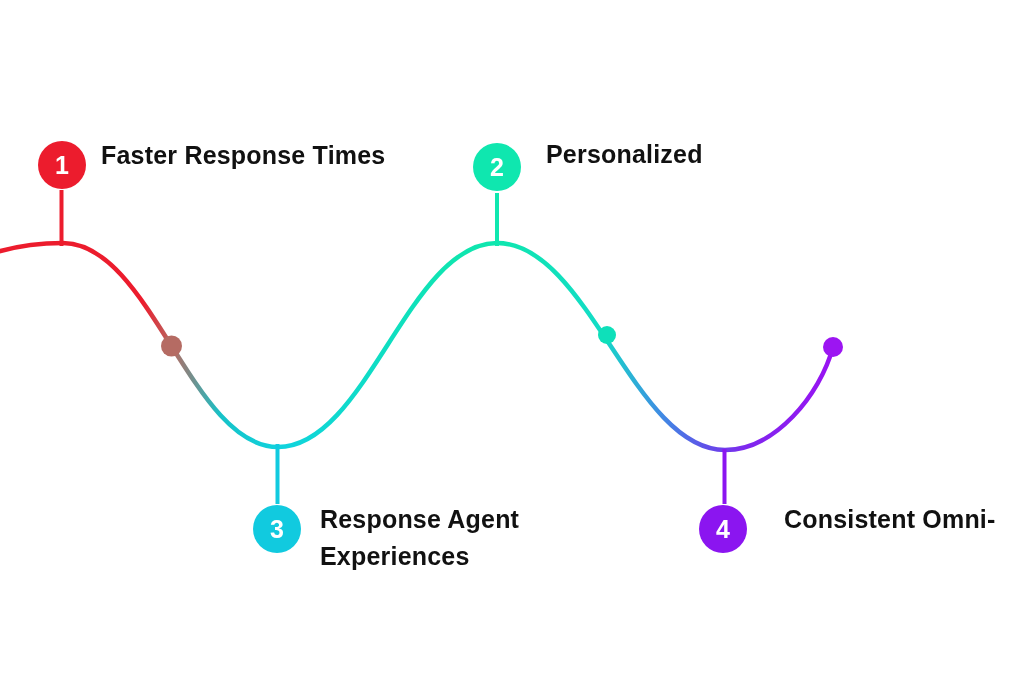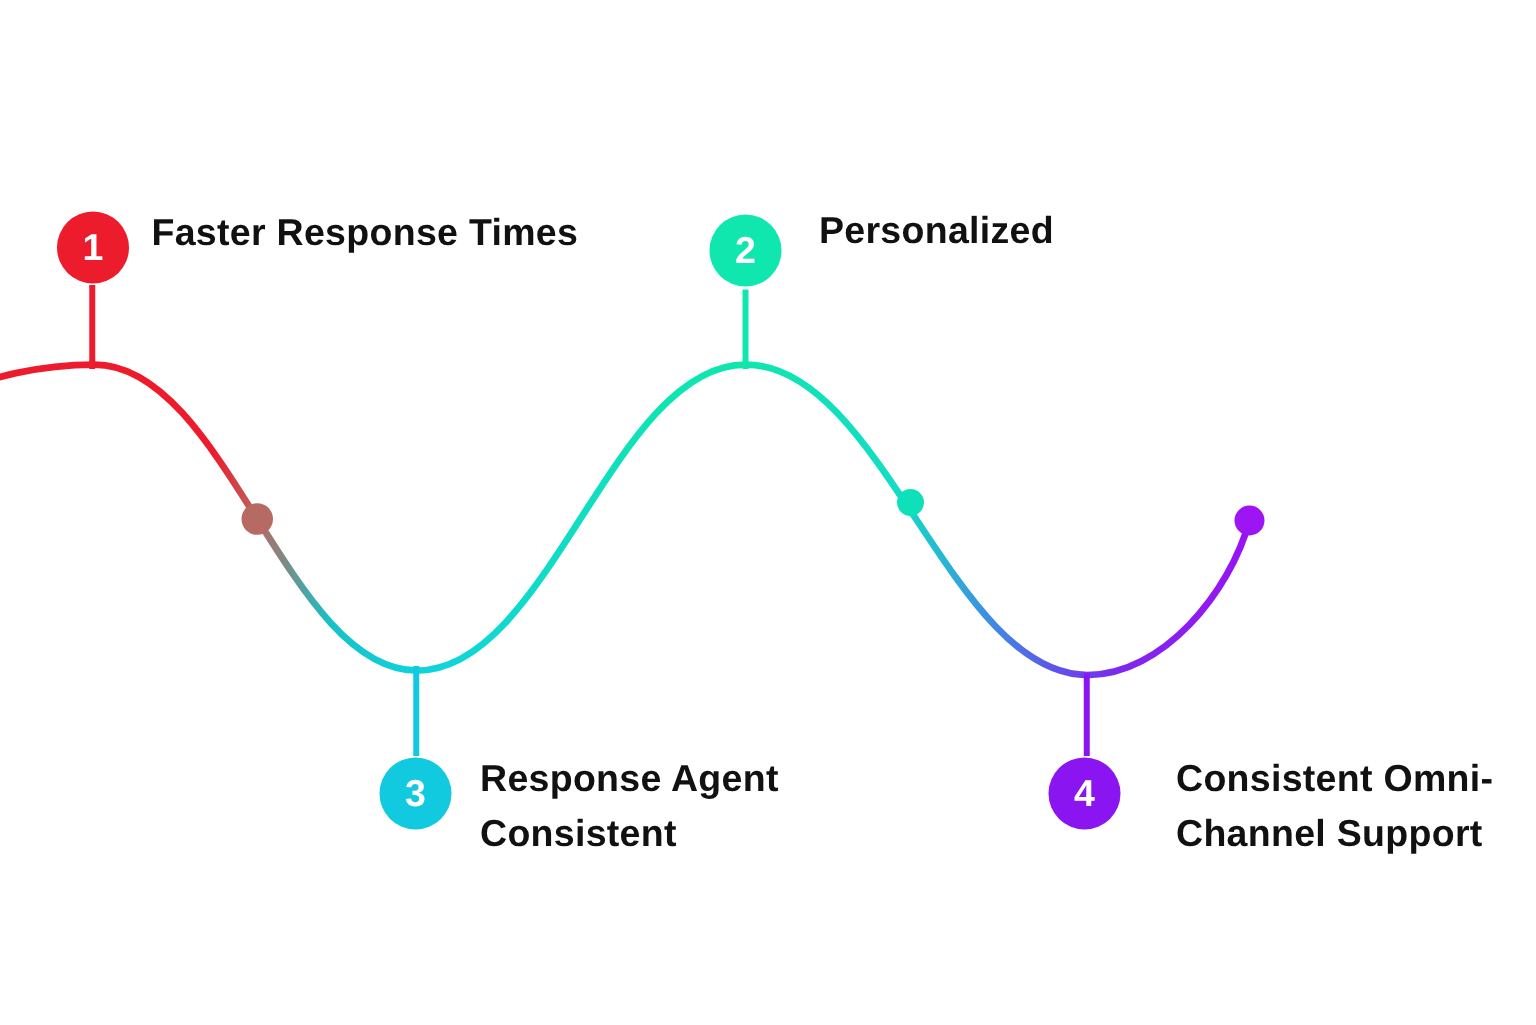--- a/index.html
+++ b/index.html
@@ -114,24 +114,23 @@
   </div>
   <div class="step-label label-2">
     <div>Personalized</div>
   </div>
 
   <div class="step-badge badge-3" style="background-color: rgb(17, 202, 223);">
     <span class="step-number">3</span>
   </div>
   <div class="step-label label-3">
     <div>Response Agent</div>
-    <div>Consistent</div>
+    <div>Experiences</div>
   </div>
 
   <div class="step-badge badge-4" style="background-color: rgb(139, 21, 240);">
     <span class="step-number">4</span>
   </div>
   <div class="step-label label-4">
     <div>Consistent Omni-</div>
-    <div>Channel Support</div>
   </div>
 
 </div>
 
 </body></html>

